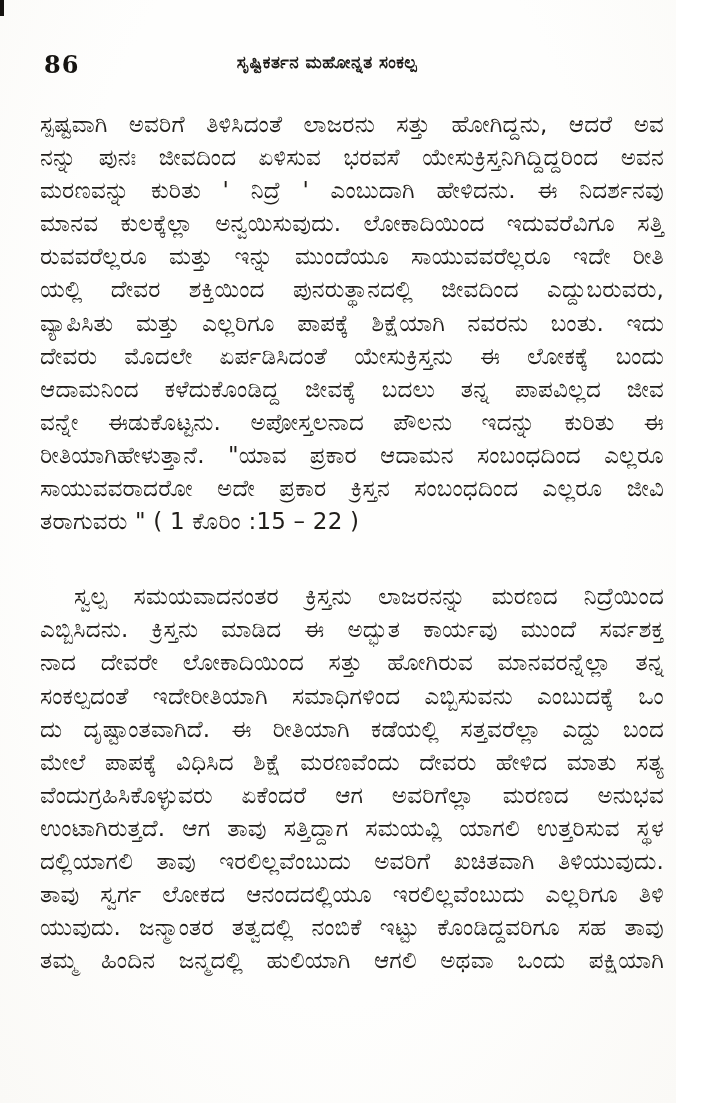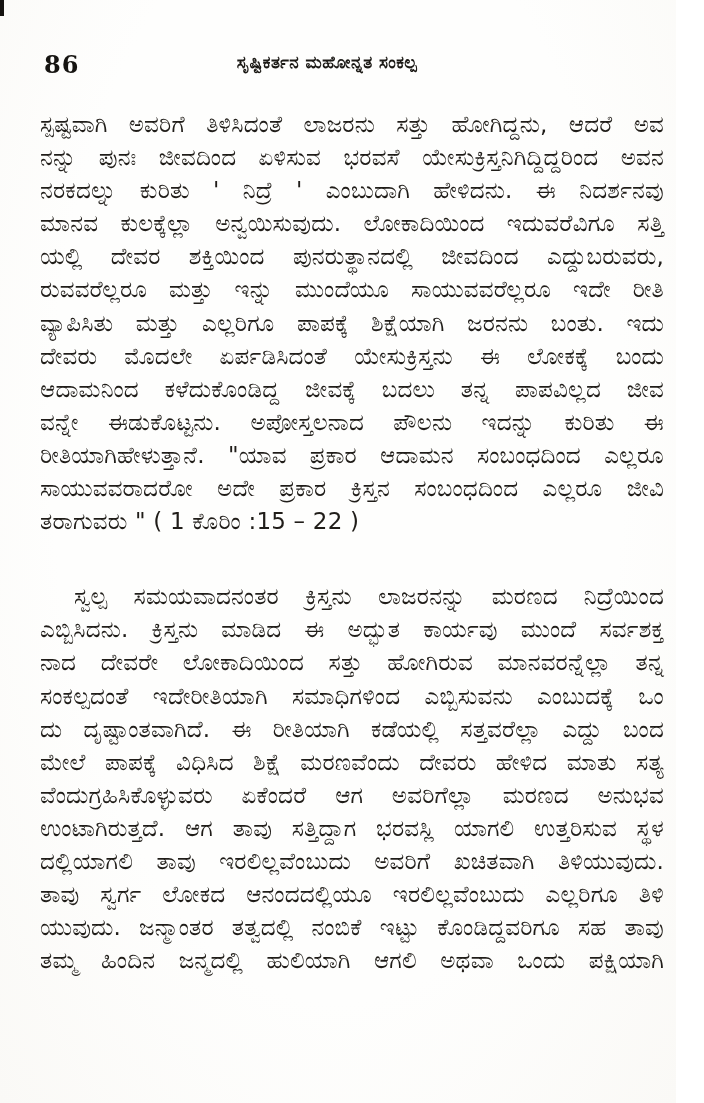--- a/index.html
+++ b/index.html
@@ -106,41 +106,41 @@
 
   <div class="page-header">
     <span class="page-number">86</span>
     <span class="page-title">ಸೃಷ್ಟಿಕರ್ತನ ಮಹೋನ್ನತ ಸಂಕಲ್ಪ</span>
   </div>
 
   <div class="text-body">
     <div class="paragraph">
         <div class="text-line">ಸ್ಪಷ್ಟವಾಗಿ ಅವರಿಗೆ ತಿಳಿಸಿದಂತೆ ಲಾಜರನು ಸತ್ತು ಹೋಗಿದ್ದನು, ಆದರೆ ಅವ</div>
         <div class="text-line">ನನ್ನು ಪುನಃ ಜೀವದಿಂದ ಏಳಿಸುವ ಭರವಸೆ ಯೇಸುಕ್ರಿಸ್ತನಿಗಿದ್ದಿದ್ದರಿಂದ ಅವನ</div>
-        <div class="text-line">ನರಕದಲ್ನು ಕುರಿತು ' ನಿದ್ರೆ ' ಎಂಬುದಾಗಿ ಹೇಳಿದನು. ಈ ನಿದರ್ಶನವು</div>
+        <div class="text-line">ಮರಣವನ್ನು ಕುರಿತು ' ನಿದ್ರೆ ' ಎಂಬುದಾಗಿ ಹೇಳಿದನು. ಈ ನಿದರ್ಶನವು</div>
         <div class="text-line">ಮಾನವ ಕುಲಕ್ಕೆಲ್ಲಾ ಅನ್ವಯಿಸುವುದು. ಲೋಕಾದಿಯಿಂದ ಇದುವರೆವಿಗೂ ಸತ್ತಿ</div>
+        <div class="text-line">ರುವವರೆಲ್ಲರೂ ಮತ್ತು ಇನ್ನು ಮುಂದೆಯೂ ಸಾಯುವವರೆಲ್ಲರೂ ಇದೇ ರೀತಿ</div>
         <div class="text-line">ಯಲ್ಲಿ ದೇವರ ಶಕ್ತಿಯಿಂದ ಪುನರುತ್ಥಾನದಲ್ಲಿ ಜೀವದಿಂದ ಎದ್ದುಬರುವರು,</div>
-        <div class="text-line">ರುವವರೆಲ್ಲರೂ ಮತ್ತು ಇನ್ನು ಮುಂದೆಯೂ ಸಾಯುವವರೆಲ್ಲರೂ ಇದೇ ರೀತಿ</div>
-        <div class="text-line">ವ್ಯಾಪಿಸಿತು ಮತ್ತು ಎಲ್ಲರಿಗೂ ಪಾಪಕ್ಕೆ ಶಿಕ್ಷೆಯಾಗಿ ಜರನನು ಬಂತು. ಇದು</div>
+        <div class="text-line">ವ್ಯಾಪಿಸಿತು ಮತ್ತು ಎಲ್ಲರಿಗೂ ಪಾಪಕ್ಕೆ ಶಿಕ್ಷೆಯಾಗಿ ನವರನು ಬಂತು. ಇದು</div>
         <div class="text-line">ದೇವರು ಮೊದಲೇ ಏರ್ಪಡಿಸಿದಂತೆ ಯೇಸುಕ್ರಿಸ್ತನು ಈ ಲೋಕಕ್ಕೆ ಬಂದು</div>
         <div class="text-line">ಆದಾಮನಿಂದ ಕಳೆದುಕೊಂಡಿದ್ದ ಜೀವಕ್ಕೆ ಬದಲು ತನ್ನ ಪಾಪವಿಲ್ಲದ ಜೀವ</div>
         <div class="text-line">ವನ್ನೇ ಈಡುಕೊಟ್ಟನು. ಅಪೋಸ್ತಲನಾದ ಪೌಲನು ಇದನ್ನು ಕುರಿತು ಈ</div>
         <div class="text-line">ರೀತಿಯಾಗಿಹೇಳುತ್ತಾನೆ. "ಯಾವ ಪ್ರಕಾರ ಆದಾಮನ ಸಂಬಂಧದಿಂದ ಎಲ್ಲರೂ</div>
         <div class="text-line">ಸಾಯುವವರಾದರೋ ಅದೇ ಪ್ರಕಾರ ಕ್ರಿಸ್ತನ ಸಂಬಂಧದಿಂದ ಎಲ್ಲರೂ ಜೀವಿ</div>
         <div class="text-line no-justify-last">ತರಾಗುವರು " ( 1 ಕೊರಿಂ :15 – 22 )</div>
       </div>
     <div class="paragraph">
         <div class="text-line indent">ಸ್ವಲ್ಪ ಸಮಯವಾದನಂತರ ಕ್ರಿಸ್ತನು ಲಾಜರನನ್ನು ಮರಣದ ನಿದ್ರೆಯಿಂದ</div>
         <div class="text-line">ಎಬ್ಬಿಸಿದನು. ಕ್ರಿಸ್ತನು ಮಾಡಿದ ಈ ಅದ್ಭುತ ಕಾರ್ಯವು ಮುಂದೆ ಸರ್ವಶಕ್ತ</div>
         <div class="text-line">ನಾದ ದೇವರೇ ಲೋಕಾದಿಯಿಂದ ಸತ್ತು ಹೋಗಿರುವ ಮಾನವರನ್ನೆಲ್ಲಾ ತನ್ನ</div>
         <div class="text-line">ಸಂಕಲ್ಪದಂತೆ ಇದೇರೀತಿಯಾಗಿ ಸಮಾಧಿಗಳಿಂದ ಎಬ್ಬಿಸುವನು ಎಂಬುದಕ್ಕೆ ಒಂ</div>
         <div class="text-line">ದು ದೃಷ್ಟಾಂತವಾಗಿದೆ. ಈ ರೀತಿಯಾಗಿ ಕಡೆಯಲ್ಲಿ ಸತ್ತವರೆಲ್ಲಾ ಎದ್ದು ಬಂದ</div>
         <div class="text-line">ಮೇಲೆ ಪಾಪಕ್ಕೆ ವಿಧಿಸಿದ ಶಿಕ್ಷೆ ಮರಣವೆಂದು ದೇವರು ಹೇಳಿದ ಮಾತು ಸತ್ಯ</div>
         <div class="text-line">ವೆಂದುಗ್ರಹಿಸಿಕೊಳ್ಳುವರು ಏಕೆಂದರೆ ಆಗ ಅವರಿಗೆಲ್ಲಾ ಮರಣದ ಅನುಭವ</div>
-        <div class="text-line">ಉಂಟಾಗಿರುತ್ತದೆ. ಆಗ ತಾವು ಸತ್ತಿದ್ದಾಗ ಭರವಸ್ಲಿ ಯಾಗಲಿ ಉತ್ತರಿಸುವ ಸ್ಥಳ</div>
+        <div class="text-line">ಉಂಟಾಗಿರುತ್ತದೆ. ಆಗ ತಾವು ಸತ್ತಿದ್ದಾಗ ಸಮಯವ್ಲಿ ಯಾಗಲಿ ಉತ್ತರಿಸುವ ಸ್ಥಳ</div>
         <div class="text-line">ದಲ್ಲಿಯಾಗಲಿ ತಾವು ಇರಲಿಲ್ಲವೆಂಬುದು ಅವರಿಗೆ ಖಚಿತವಾಗಿ ತಿಳಿಯುವುದು.</div>
         <div class="text-line">ತಾವು ಸ್ವರ್ಗ ಲೋಕದ ಆನಂದದಲ್ಲಿಯೂ ಇರಲಿಲ್ಲವೆಂಬುದು ಎಲ್ಲರಿಗೂ ತಿಳಿ</div>
         <div class="text-line">ಯುವುದು. ಜನ್ಮಾಂತರ ತತ್ವದಲ್ಲಿ ನಂಬಿಕೆ ಇಟ್ಟು ಕೊಂಡಿದ್ದವರಿಗೂ ಸಹ ತಾವು</div>
         <div class="text-line">ತಮ್ಮ ಹಿಂದಿನ ಜನ್ಮದಲ್ಲಿ ಹುಲಿಯಾಗಿ ಆಗಲಿ ಅಥವಾ ಒಂದು ಪಕ್ಷಿಯಾಗಿ</div>
       </div>
   </div>
 
 </div>
 
 </body></html>

